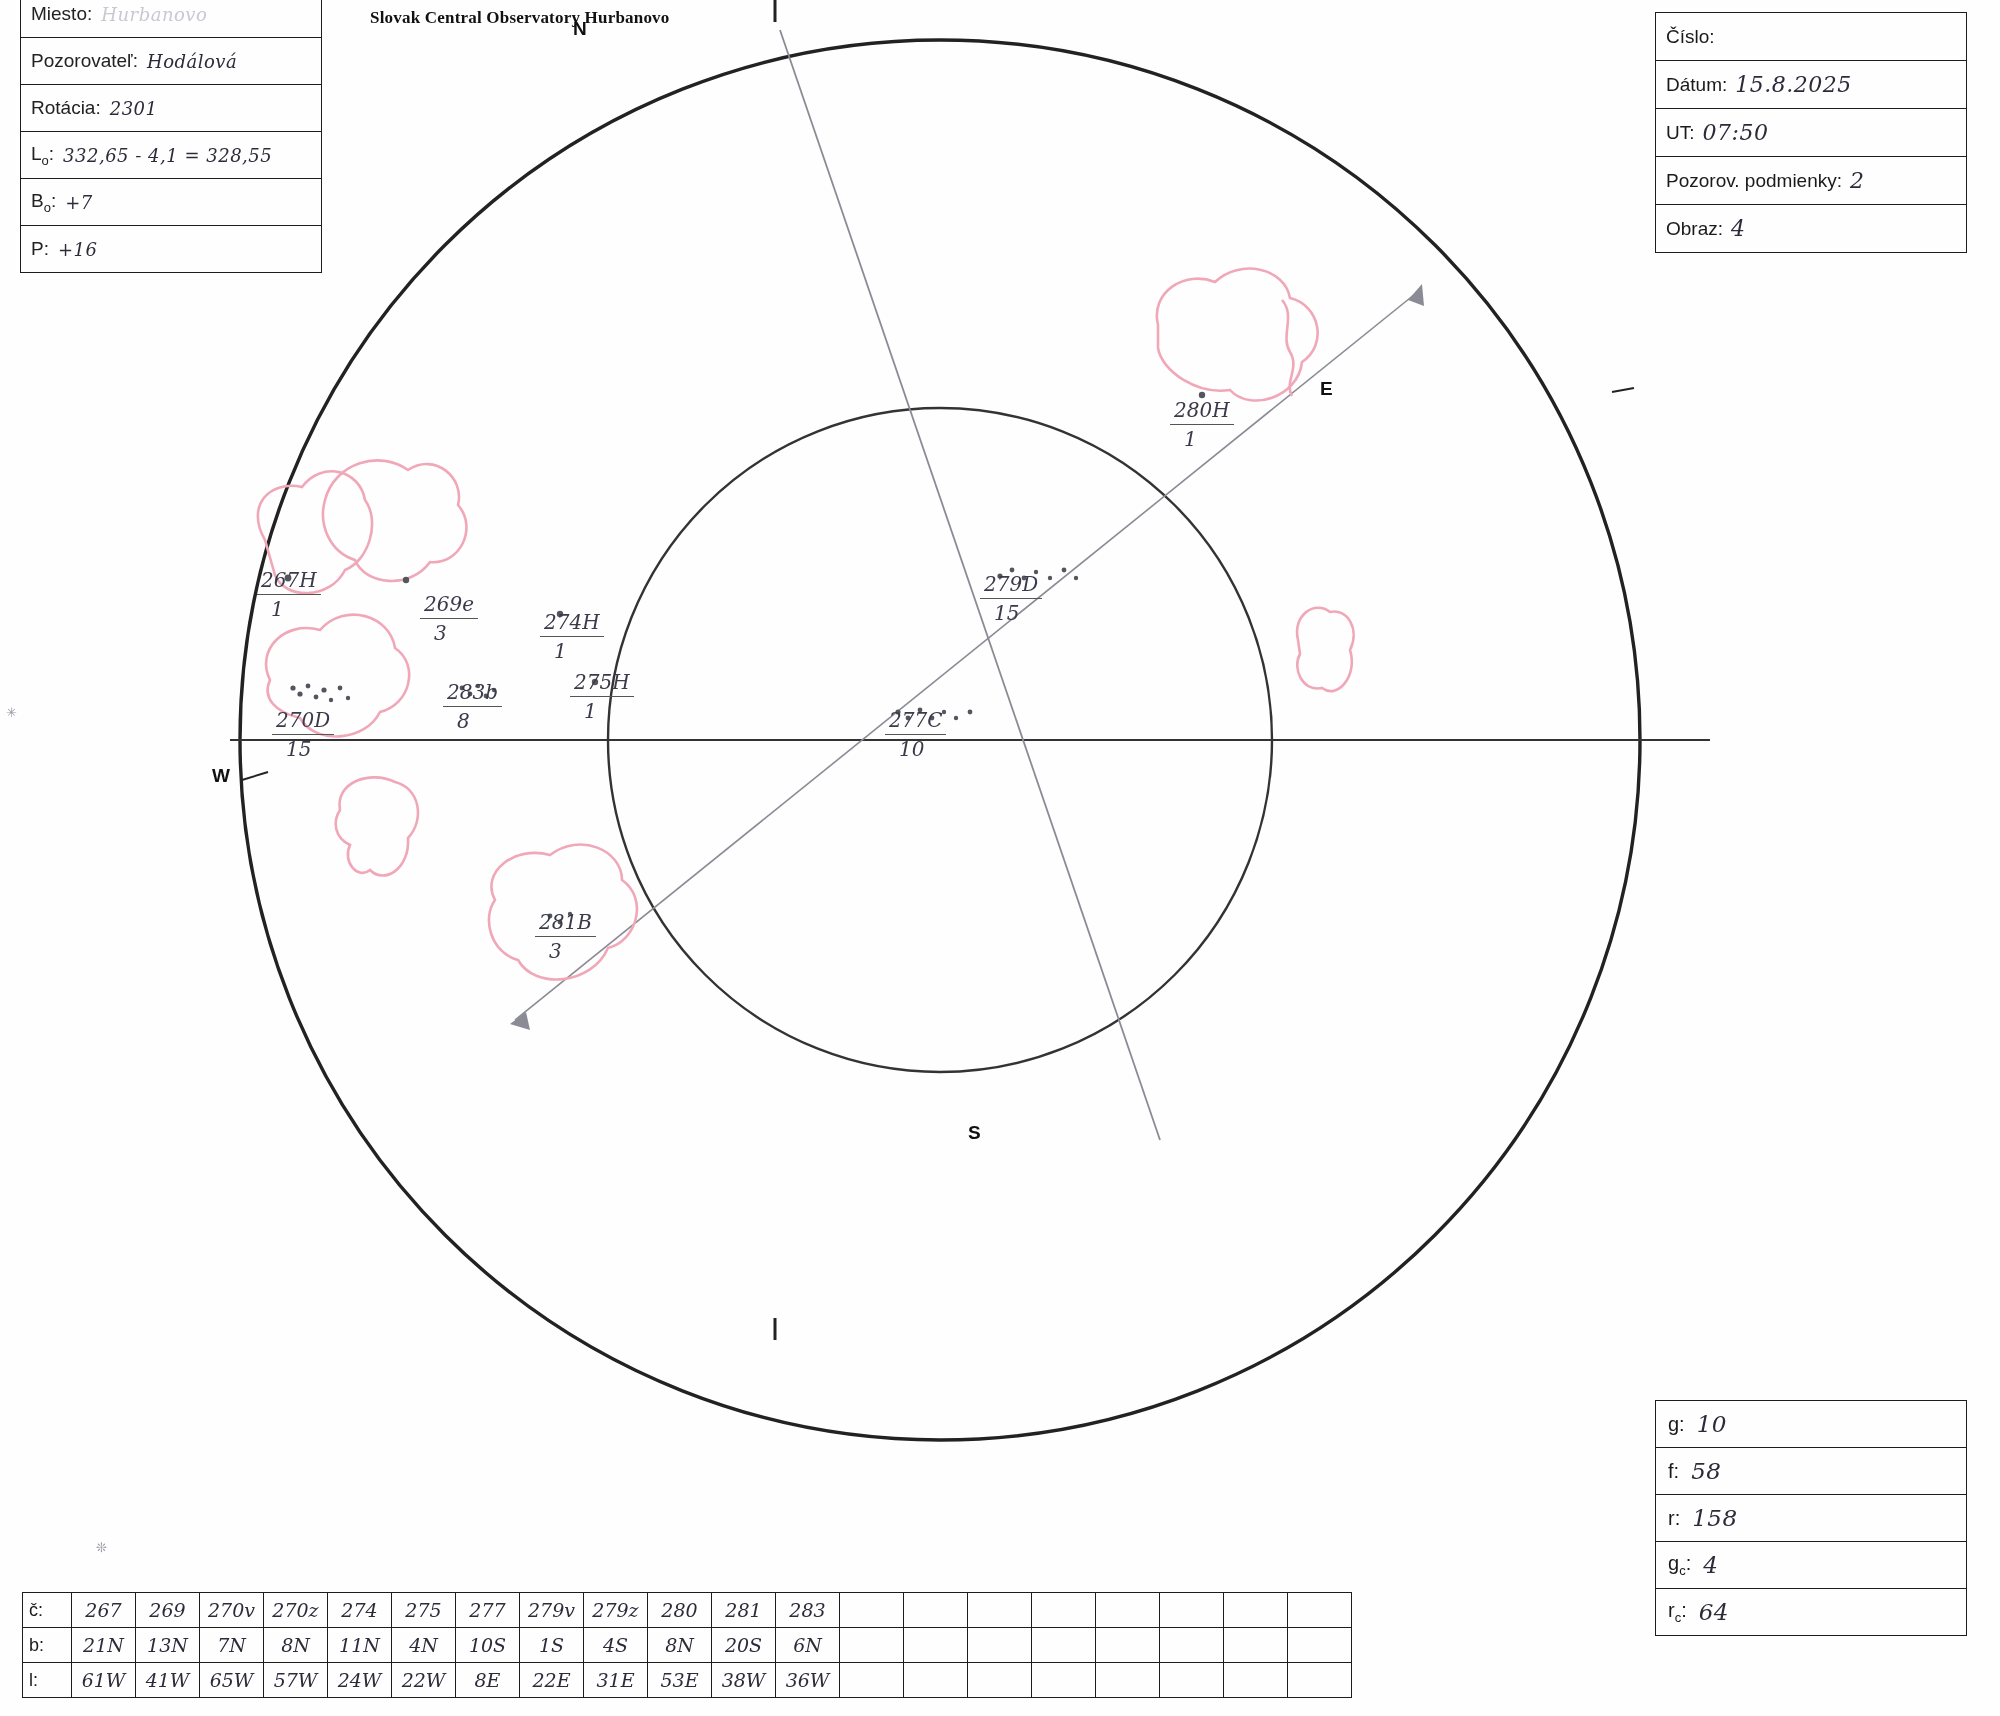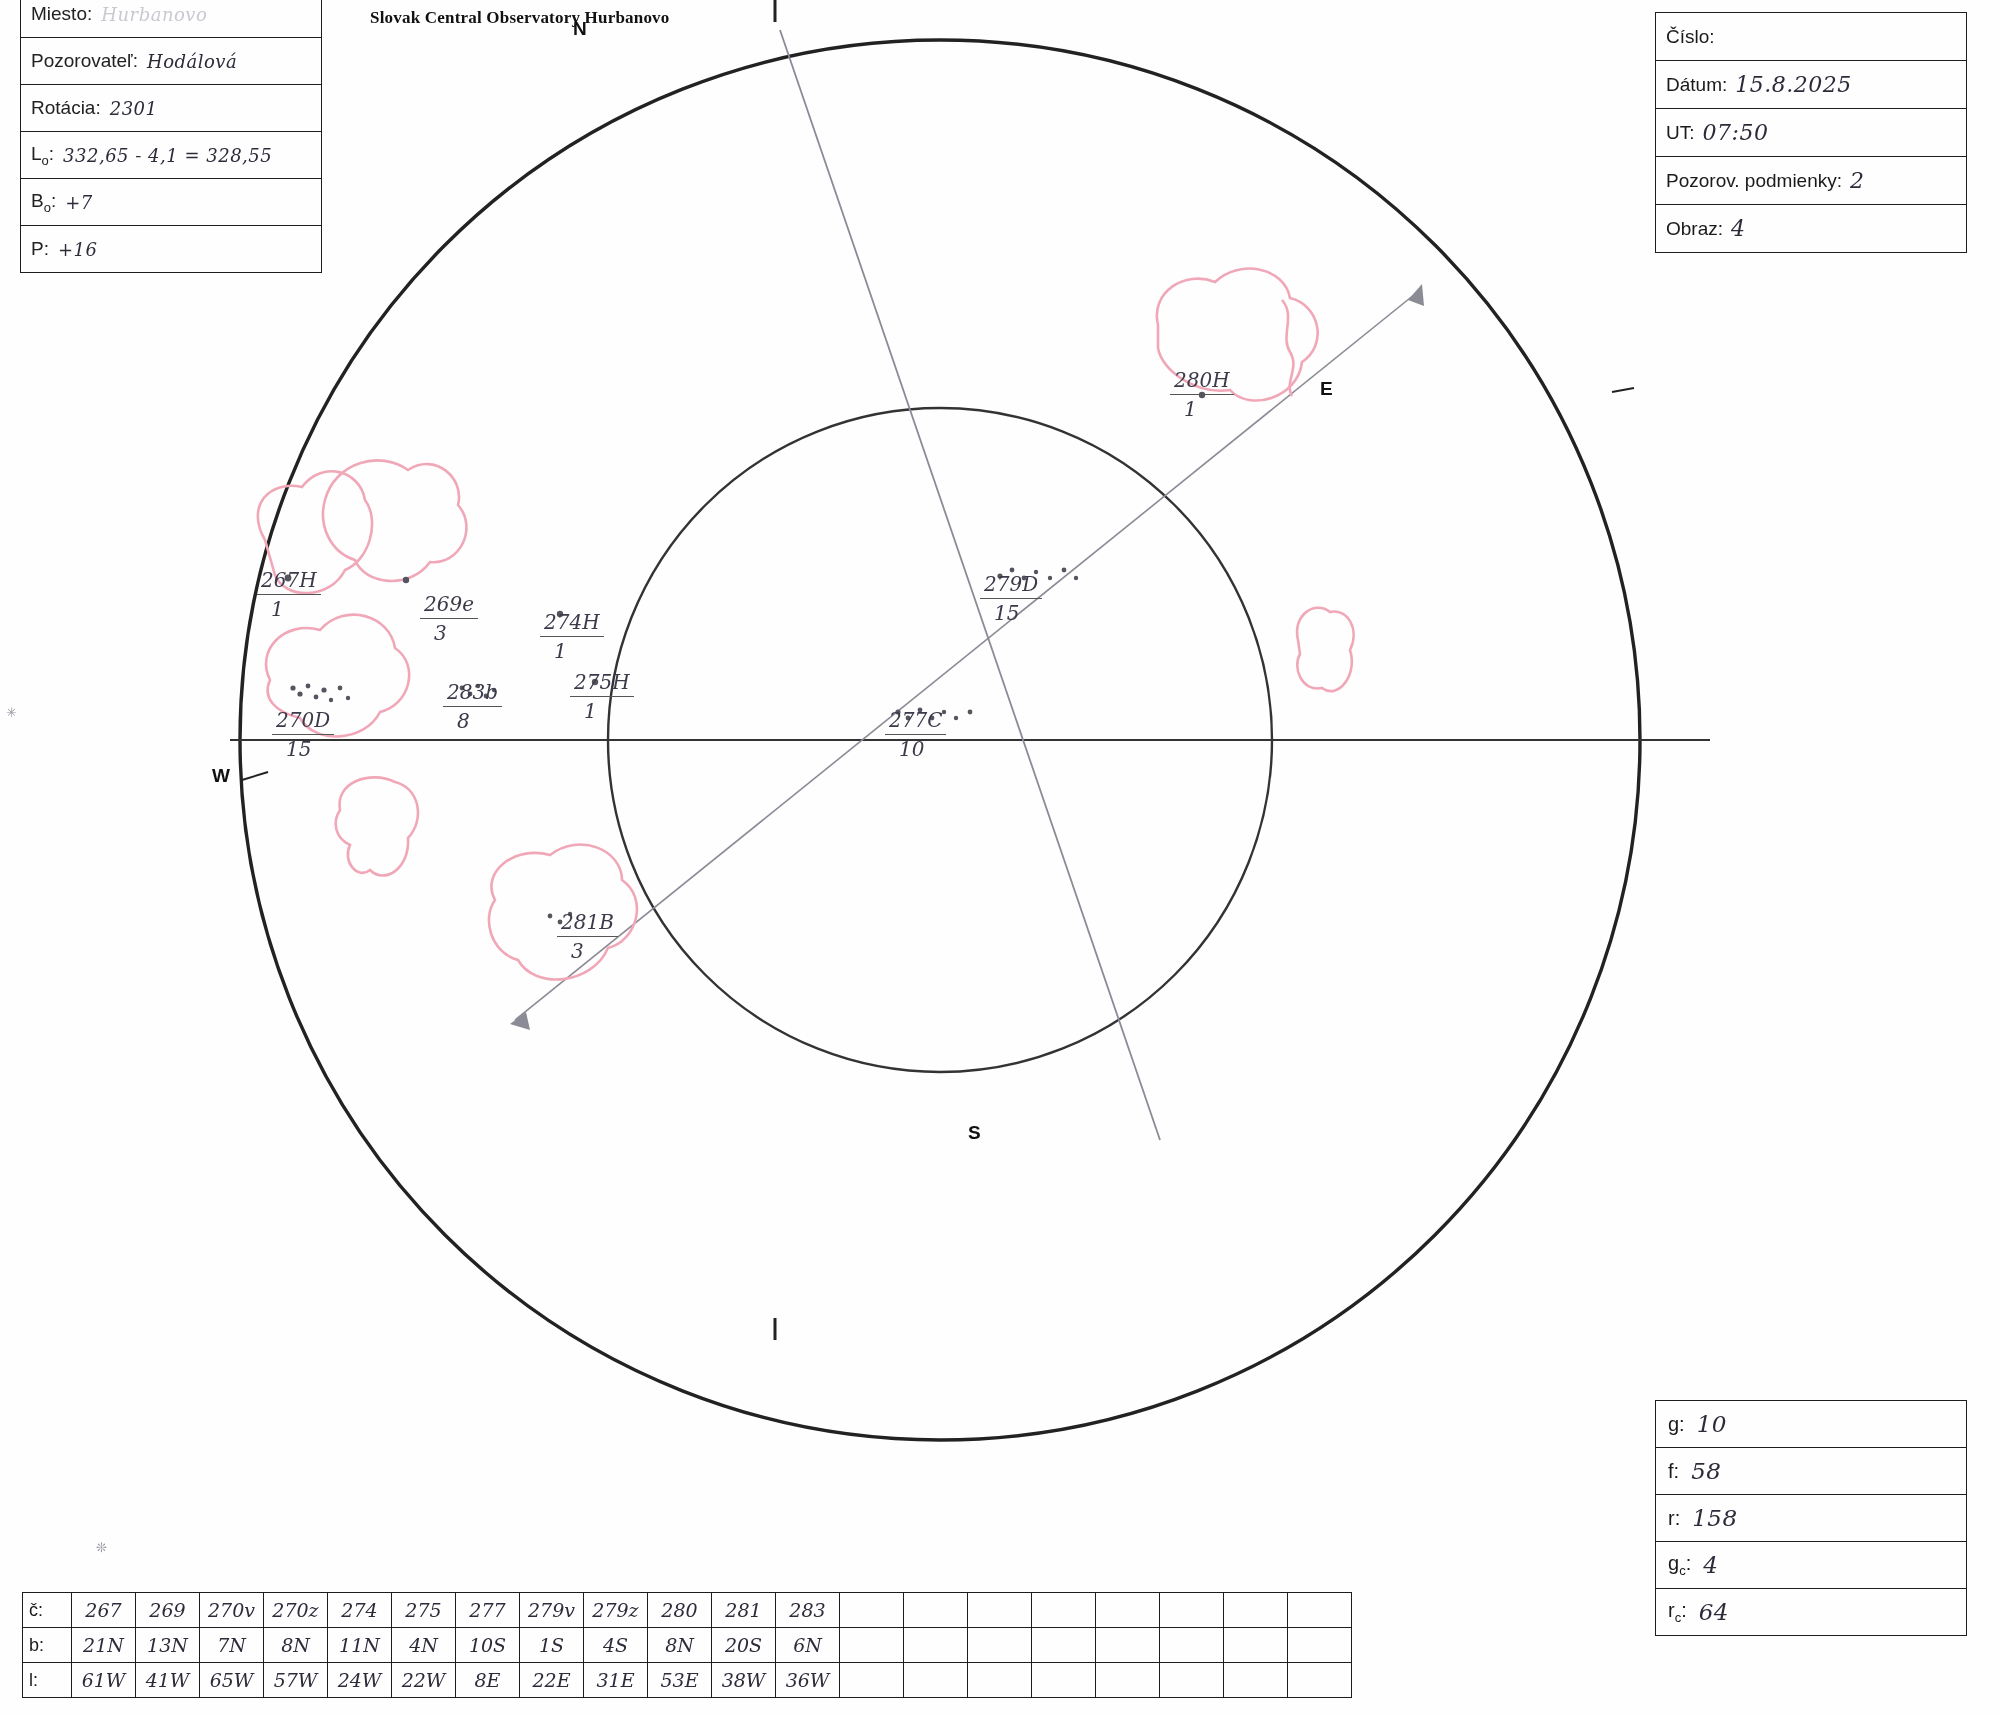--- a/index.html
+++ b/index.html
@@ -402,26 +402,26 @@
   <div class="glabel" style="left:885px;top:708px;">
     <span class="line">277C</span>
     <span class="cnt left">10</span>
   </div>
 
   <div class="glabel" style="left:980px;top:572px;">
     <span class="line">279D</span>
     <span class="cnt left">15</span>
   </div>
 
-  <div class="glabel" style="left:1170px;top:368px;">
+  <div class="glabel" style="left:1170px;top:398px;">
     <span class="line">280H</span>
     <span class="cnt left">1</span>
   </div>
 
-  <div class="glabel" style="left:535px;top:910px;margin-left:22px;">
+  <div class="glabel" style="left:535px;top:910px;">
     <span class="line">281B</span>
     <span class="cnt left">3</span>
   </div>
 
   <div class="smudge" style="left:6px;top:705px;">✳</div>
   <div class="smudge" style="left:96px;top:1540px;">❊</div>
 
   <table class="bottom-table">
     <tbody>
       <tr>

